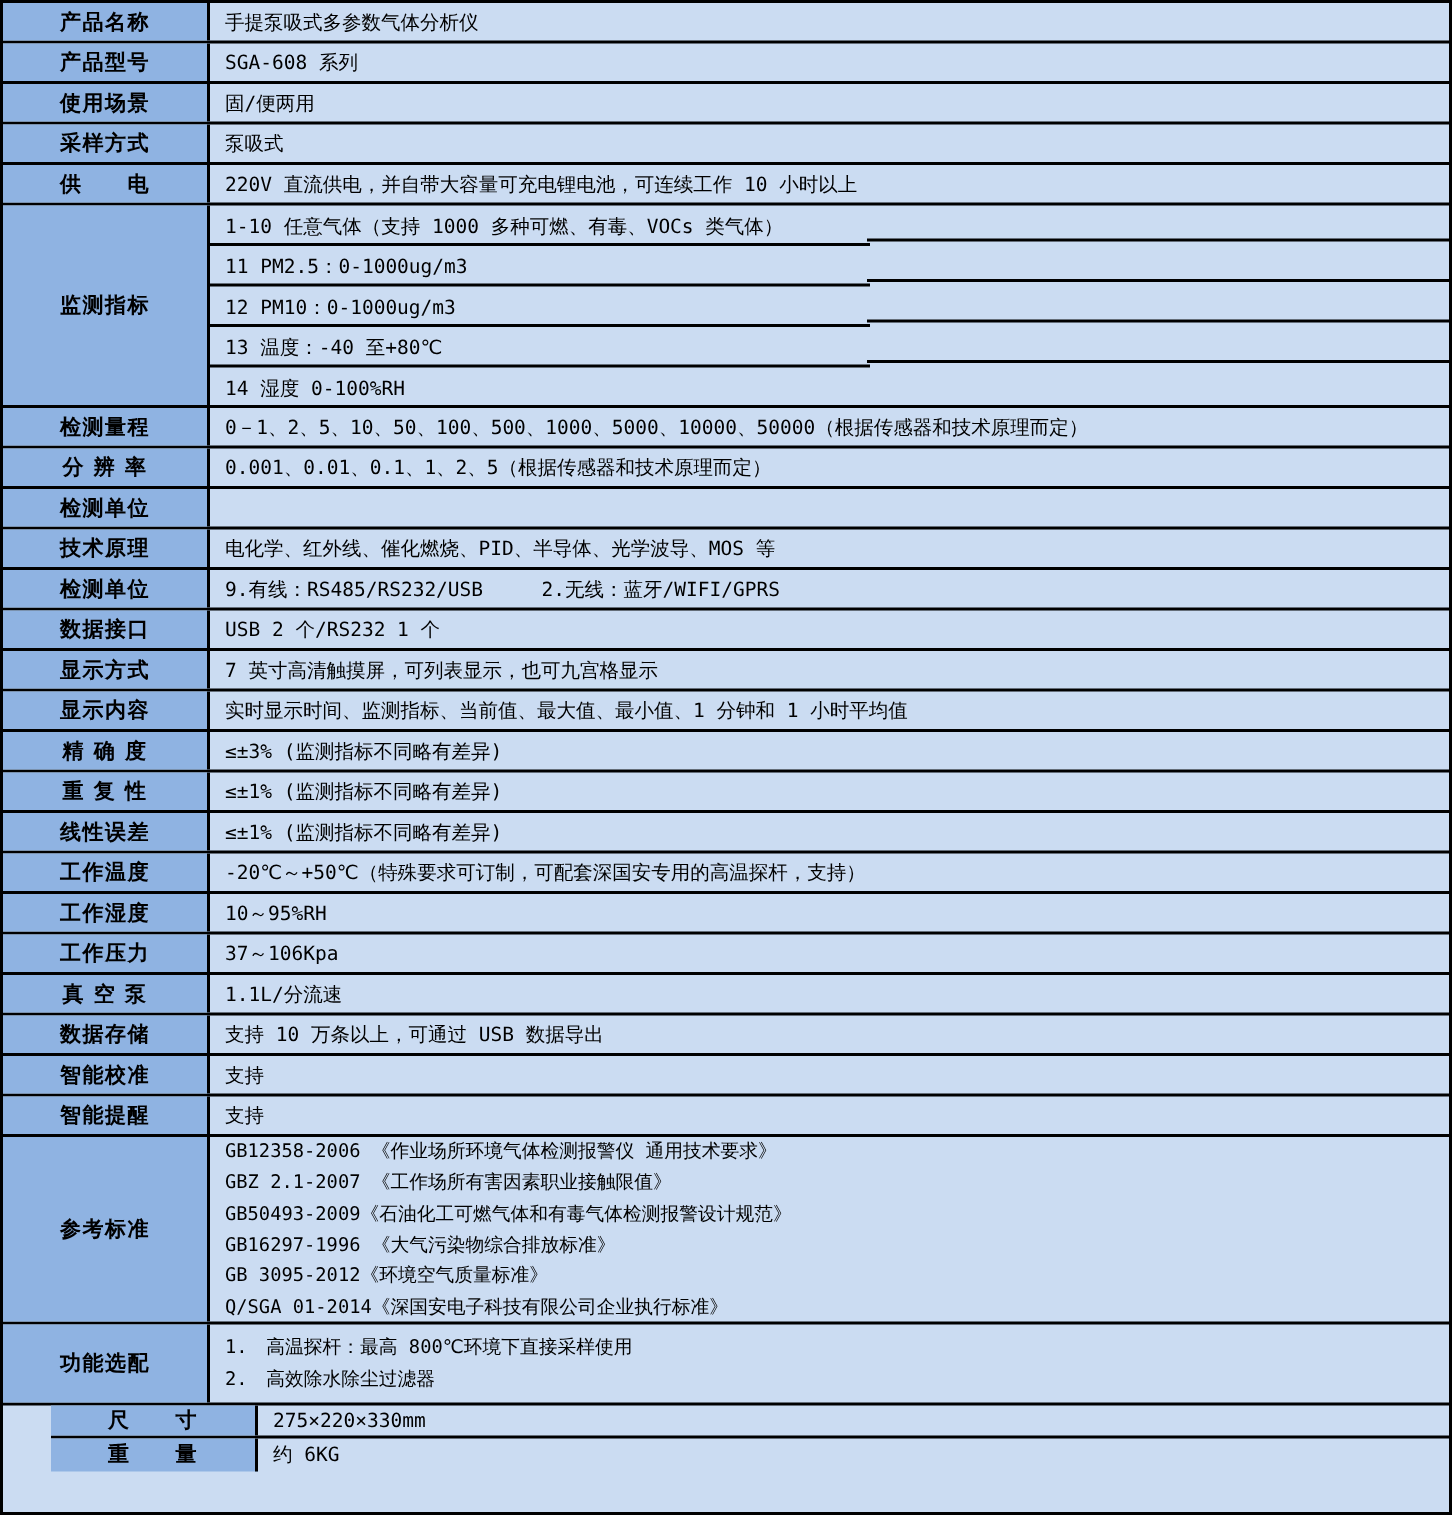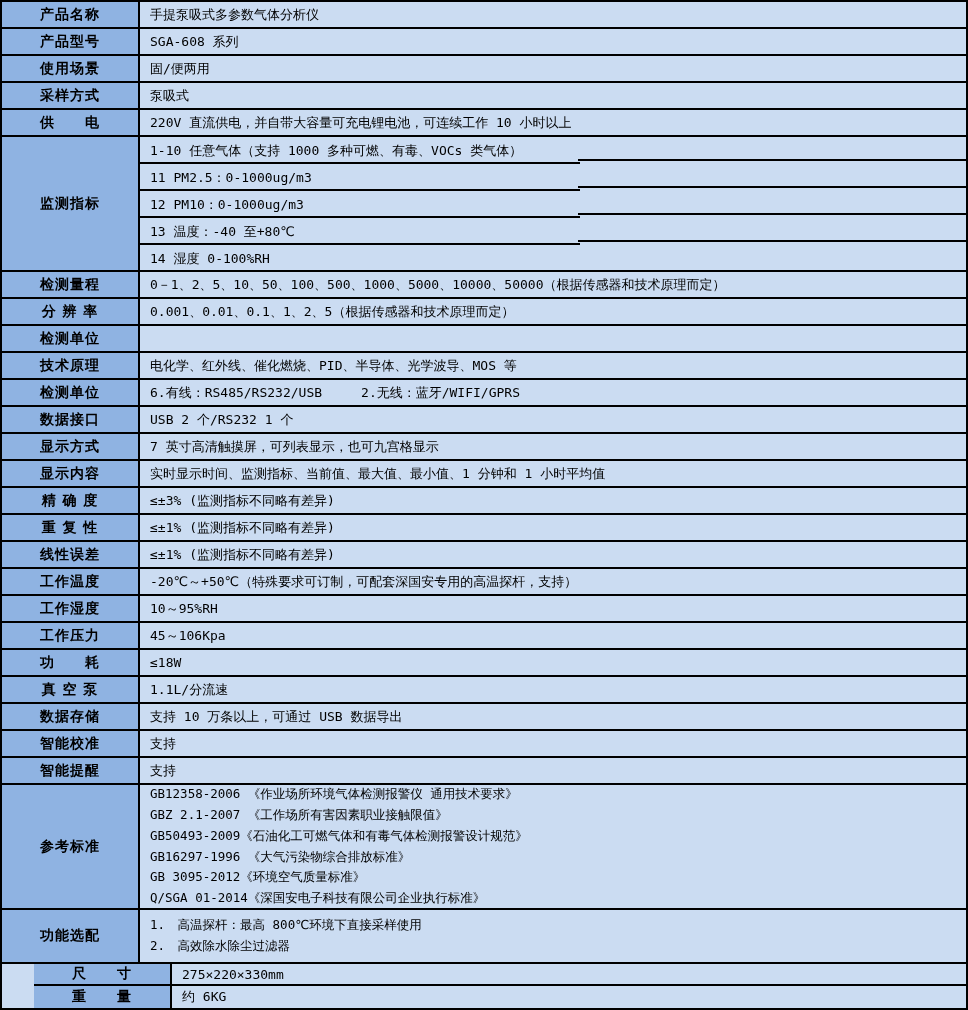--- a/index.html
+++ b/index.html
@@ -127,21 +127,21 @@
     <div class="lc">检测单位</div>
   </div>
 
   <div class="row h27">
     <div class="lc">技术原理</div>
     <div class="vc">电化学、红外线、催化燃烧、PID、半导体、光学波导、MOS 等</div>
   </div>
 
   <div class="row h27">
     <div class="lc">检测单位</div>
-    <div class="vc">6.有线：RS485/RS232/USB　　　2.无线：蓝牙/WIFI/GPRS</div>
+    <div class="vc">9.有线：RS485/RS232/USB　　　2.无线：蓝牙/WIFI/GPRS</div>
   </div>
 
   <div class="row h27">
     <div class="lc">数据接口</div>
     <div class="vc">USB 2 个/RS232 1 个</div>
   </div>
 
   <div class="row h27">
     <div class="lc">显示方式</div>
     <div class="vc">7 英寸高清触摸屏，可列表显示，也可九宫格显示</div>
@@ -172,27 +172,23 @@
     <div class="vc">-20℃～+50℃（特殊要求可订制，可配套深国安专用的高温探杆，支持）</div>
   </div>
 
   <div class="row h27">
     <div class="lc">工作湿度</div>
     <div class="vc">10～95%RH</div>
   </div>
 
   <div class="row h27">
     <div class="lc">工作压力</div>
-    <div class="vc">45～106Kpa</div>
-  </div>
-
-  <div class="row h27">
-    <div class="lc">功　　耗</div>
-    <div class="vc">≤18W</div>
-  </div>
+    <div class="vc">37～106Kpa</div>
+  </div>
+
 
   <div class="row h27">
     <div class="lc">真 空 泵</div>
     <div class="vc">1.1L/分流速</div>
   </div>
 
   <div class="row h27">
     <div class="lc">数据存储</div>
     <div class="vc">支持 10 万条以上，可通过 USB 数据导出</div>
   </div>

